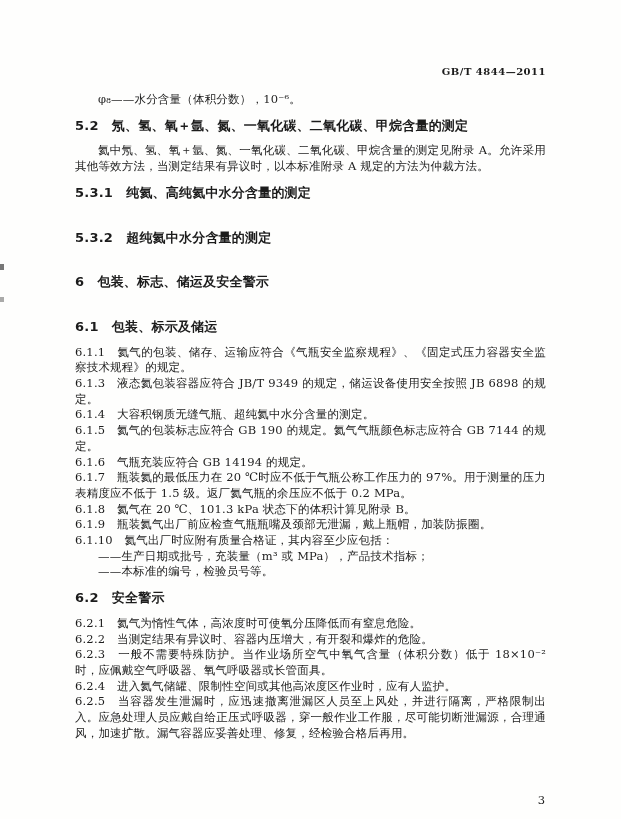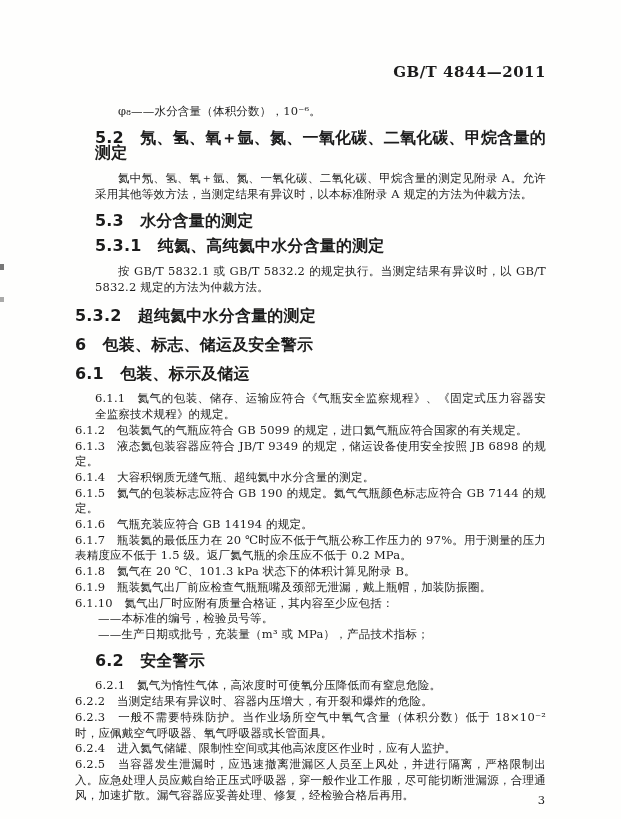--- a/index.html
+++ b/index.html
@@ -21,38 +21,38 @@
     width: 621px;
     height: 819px;
     background: #fefefd;
     box-sizing: border-box;
     padding: 64px 75px 0 75px;
   }
   .std-header {
     text-align: right;
     font-family: "DejaVu Serif", "Liberation Serif", serif;
     font-weight: bold;
-    font-size: 15px;
+    font-size: 10px;
     line-height: 16px;
     letter-spacing: 0.5px;
-    margin: 0 0 24px 0;
+    margin: 0 0 12px 0;
   }
   .body-text {
     font-size: 11.5px;
     line-height: 15.7px;
     text-align: justify;
     letter-spacing: 0.2px;
   }
   p { margin: 0; }
-  .gap { margin-top: 10px; margin-left: 20px; }
-  .gap-lg { margin-top: 13px; }
+  .gap { margin-top: 10px; }
+  .gap-lg { margin-top: 29px; }
   .heading {
     font-family: "DejaVu Sans", "Liberation Sans", sans-serif;
     font-weight: bold;
-    font-size: 16px;
+    font-size: 13px;
     letter-spacing: 0.2px;
   }
   .indent { text-indent: 2em; }
   .list-item { padding-left: 2em; }
   .page-number {
     position: absolute;
     right: 76px;
     top: 793px;
     font-size: 11.5px;
     font-family: "DejaVu Serif", "Liberation Serif", serif;
@@ -75,44 +75,41 @@
 
   <p class="std-header">GB/T 4844—2011</p>
 
   <div class="body-text">
 
     <p class="indent gap">φ₈——水分含量（体积分数），10⁻⁶。</p>
 
     <p class="heading gap">5.2　氖、氢、氧＋氩、氮、一氧化碳、二氧化碳、甲烷含量的测定</p>
     <p class="indent gap">氦中氖、氢、氧＋氩、氮、一氧化碳、二氧化碳、甲烷含量的测定见附录 A。允许采用其他等效方法，当测定结果有异议时，以本标准附录 A 规定的方法为仲裁方法。</p>
 
-    <p class="heading gap">5.3　水分含量的测定</p>
 
     <p class="heading gap">5.3.1　纯氦、高纯氦中水分含量的测定</p>
-    <p class="indent gap">按 GB/T 5832.1 或 GB/T 5832.2 的规定执行。当测定结果有异议时，以 GB/T 5832.2 规定的方法为仲裁方法。</p>
 
     <p class="heading gap-lg">5.3.2　超纯氦中水分含量的测定</p>
 
     <p class="heading gap-lg">6　包装、标志、储运及安全警示</p>
 
     <p class="heading gap-lg">6.1　包装、标示及储运</p>
 
     <p class="gap">6.1.1　氦气的包装、储存、运输应符合《气瓶安全监察规程》、《固定式压力容器安全监察技术规程》的规定。</p>
-    <p>6.1.2　包装氦气的气瓶应符合 GB 5099 的规定，进口氦气瓶应符合国家的有关规定。</p>
     <p>6.1.3　液态氦包装容器应符合 JB/T 9349 的规定，储运设备使用安全按照 JB 6898 的规定。</p>
     <p>6.1.4　大容积钢质无缝气瓶、超纯氦中水分含量的测定。</p>
     <p>6.1.5　氦气的包装标志应符合 GB 190 的规定。氦气气瓶颜色标志应符合 GB 7144 的规定。</p>
     <p>6.1.6　气瓶充装应符合 GB 14194 的规定。</p>
     <p>6.1.7　瓶装氦的最低压力在 20 ℃时应不低于气瓶公称工作压力的 97%。用于测量的压力表精度应不低于 1.5 级。返厂氦气瓶的余压应不低于 0.2 MPa。</p>
     <p>6.1.8　氦气在 20 ℃、101.3 kPa 状态下的体积计算见附录 B。</p>
     <p>6.1.9　瓶装氦气出厂前应检查气瓶瓶嘴及颈部无泄漏，戴上瓶帽，加装防振圈。</p>
     <p>6.1.10　氦气出厂时应附有质量合格证，其内容至少应包括：</p>
 
+    <p class="list-item">——生产日期或批号，充装量（m³ 或 MPa），产品技术指标；</p>
     <p class="list-item">——本标准的编号，检验员号等。</p>
-    <p class="list-item">——生产日期或批号，充装量（m³ 或 MPa），产品技术指标；</p>
 
     <p class="heading gap">6.2　安全警示</p>
 
     <p class="gap">6.2.1　氦气为惰性气体，高浓度时可使氧分压降低而有窒息危险。</p>
     <p>6.2.2　当测定结果有异议时、容器内压增大，有开裂和爆炸的危险。</p>
     <p>6.2.3　一般不需要特殊防护。当作业场所空气中氧气含量（体积分数）低于 18×10⁻² 时，应佩戴空气呼吸器、氧气呼吸器或长管面具。</p>
     <p>6.2.4　进入氦气储罐、限制性空间或其他高浓度区作业时，应有人监护。</p>
     <p>6.2.5　当容器发生泄漏时，应迅速撤离泄漏区人员至上风处，并进行隔离，严格限制出入。应急处理人员应戴自给正压式呼吸器，穿一般作业工作服，尽可能切断泄漏源，合理通风，加速扩散。漏气容器应妥善处理、修复，经检验合格后再用。</p>
 
   </div>

